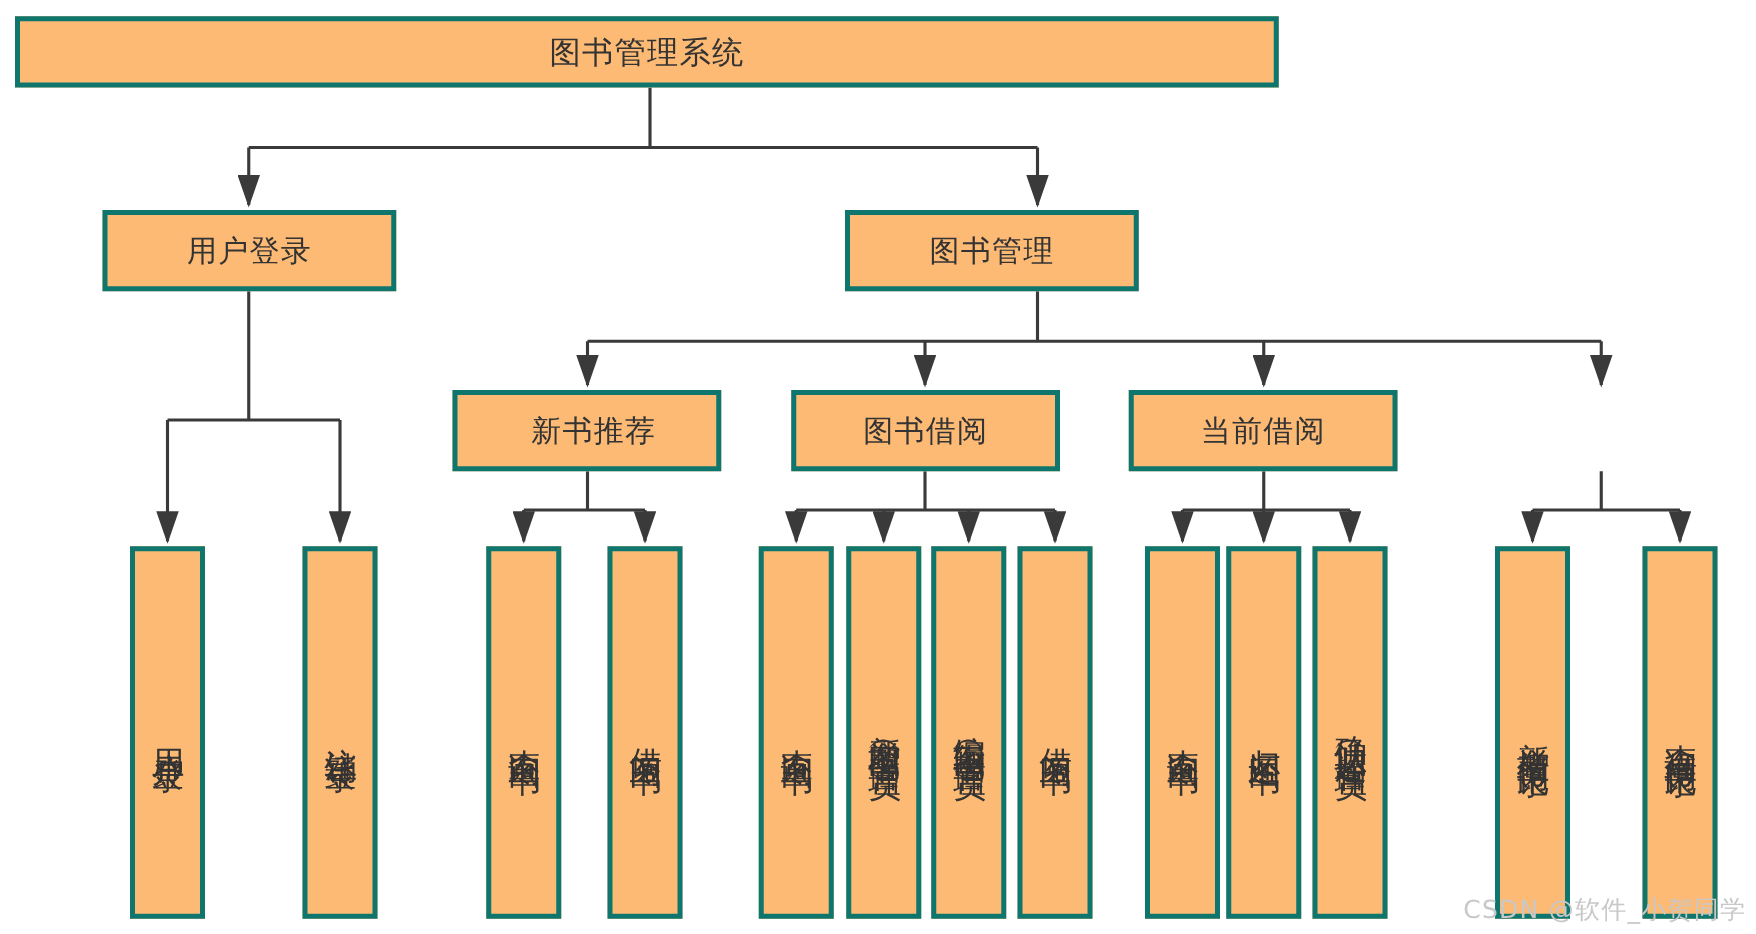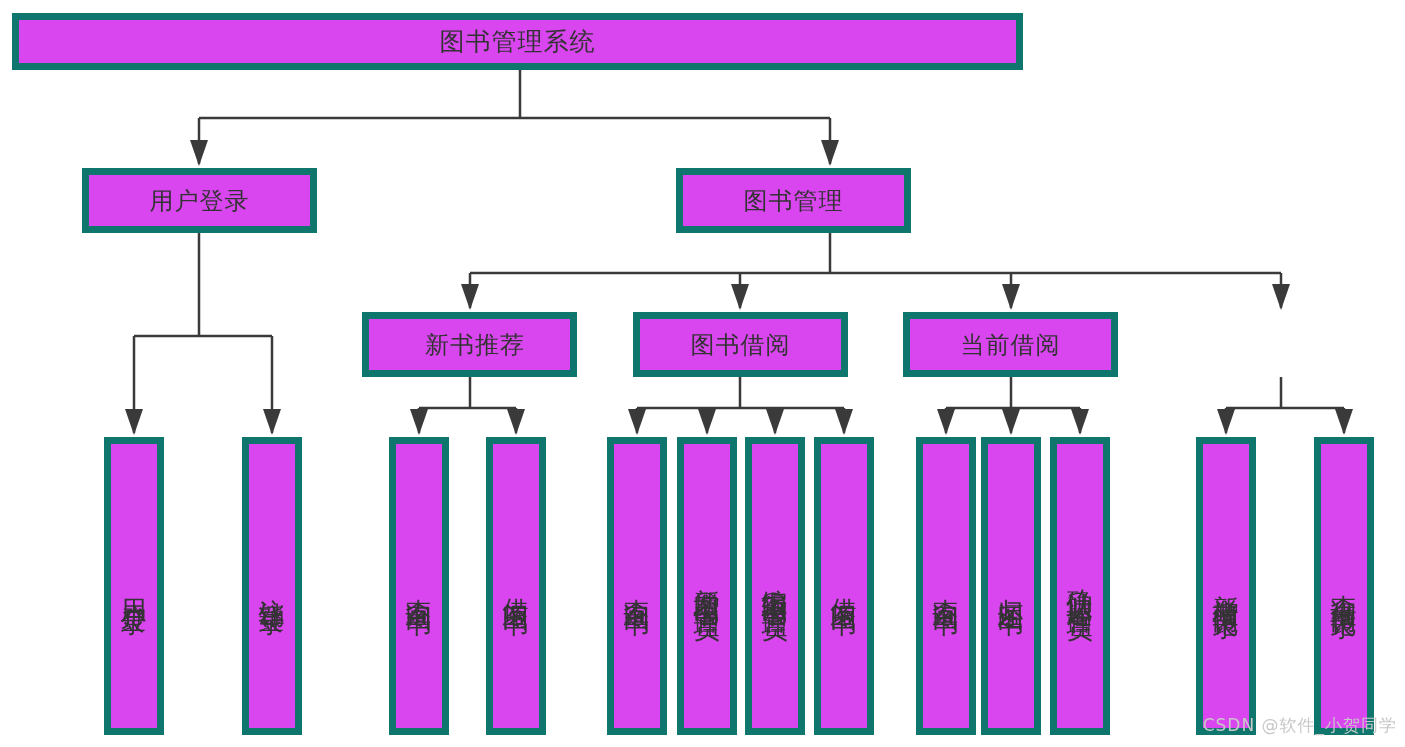--- a/index.html
+++ b/index.html
@@ -7,22 +7,22 @@
     position:relative;
     width:1405px;height:747px;
     background:#ffffff;
     font-family:"DejaVu Sans","Liberation Sans",sans-serif;
     overflow:hidden;
   }
   #connectors{position:absolute;left:0;top:0;z-index:1;}
   .box{
     position:absolute;
     box-sizing:border-box;
-    border:7px solid #0f766e;
-    background:#d946ef;
+    border:4px solid #0f766e;
+    background:#fdba74;
     display:flex;
     align-items:center;
     justify-content:center;
     color:#333333;
     z-index:2;
   }
   .hlabel{
     font-size:24px;
     letter-spacing:1px;
     white-space:nowrap;
@@ -52,21 +52,21 @@
   .lf1{left:104px;} .lf2{left:242px;}
   .lf3{left:389px;} .lf4{left:486px;}
   .lf5{left:607px;} .lf6{left:677px;} .lf7{left:745px;} .lf8{left:814px;}
   .lf9{left:916px;} .lf10{left:981px;} .lf11{left:1050px;}
   .lf12{left:1196px;} .lf13{left:1314px;}
   .watermark{
     position:absolute;
     right:8px;top:714px;
     z-index:3;
     color:#c8c8c8;
-    font-size:17px;
+    font-size:20px;
     letter-spacing:1px;
     white-space:nowrap;
   }
 </style>
 </head>
 <body>
 
 <div id="stage">
 
   <svg id="connectors" width="1405" height="747" viewBox="0 0 1405 747" xmlns="http://www.w3.org/2000/svg">

